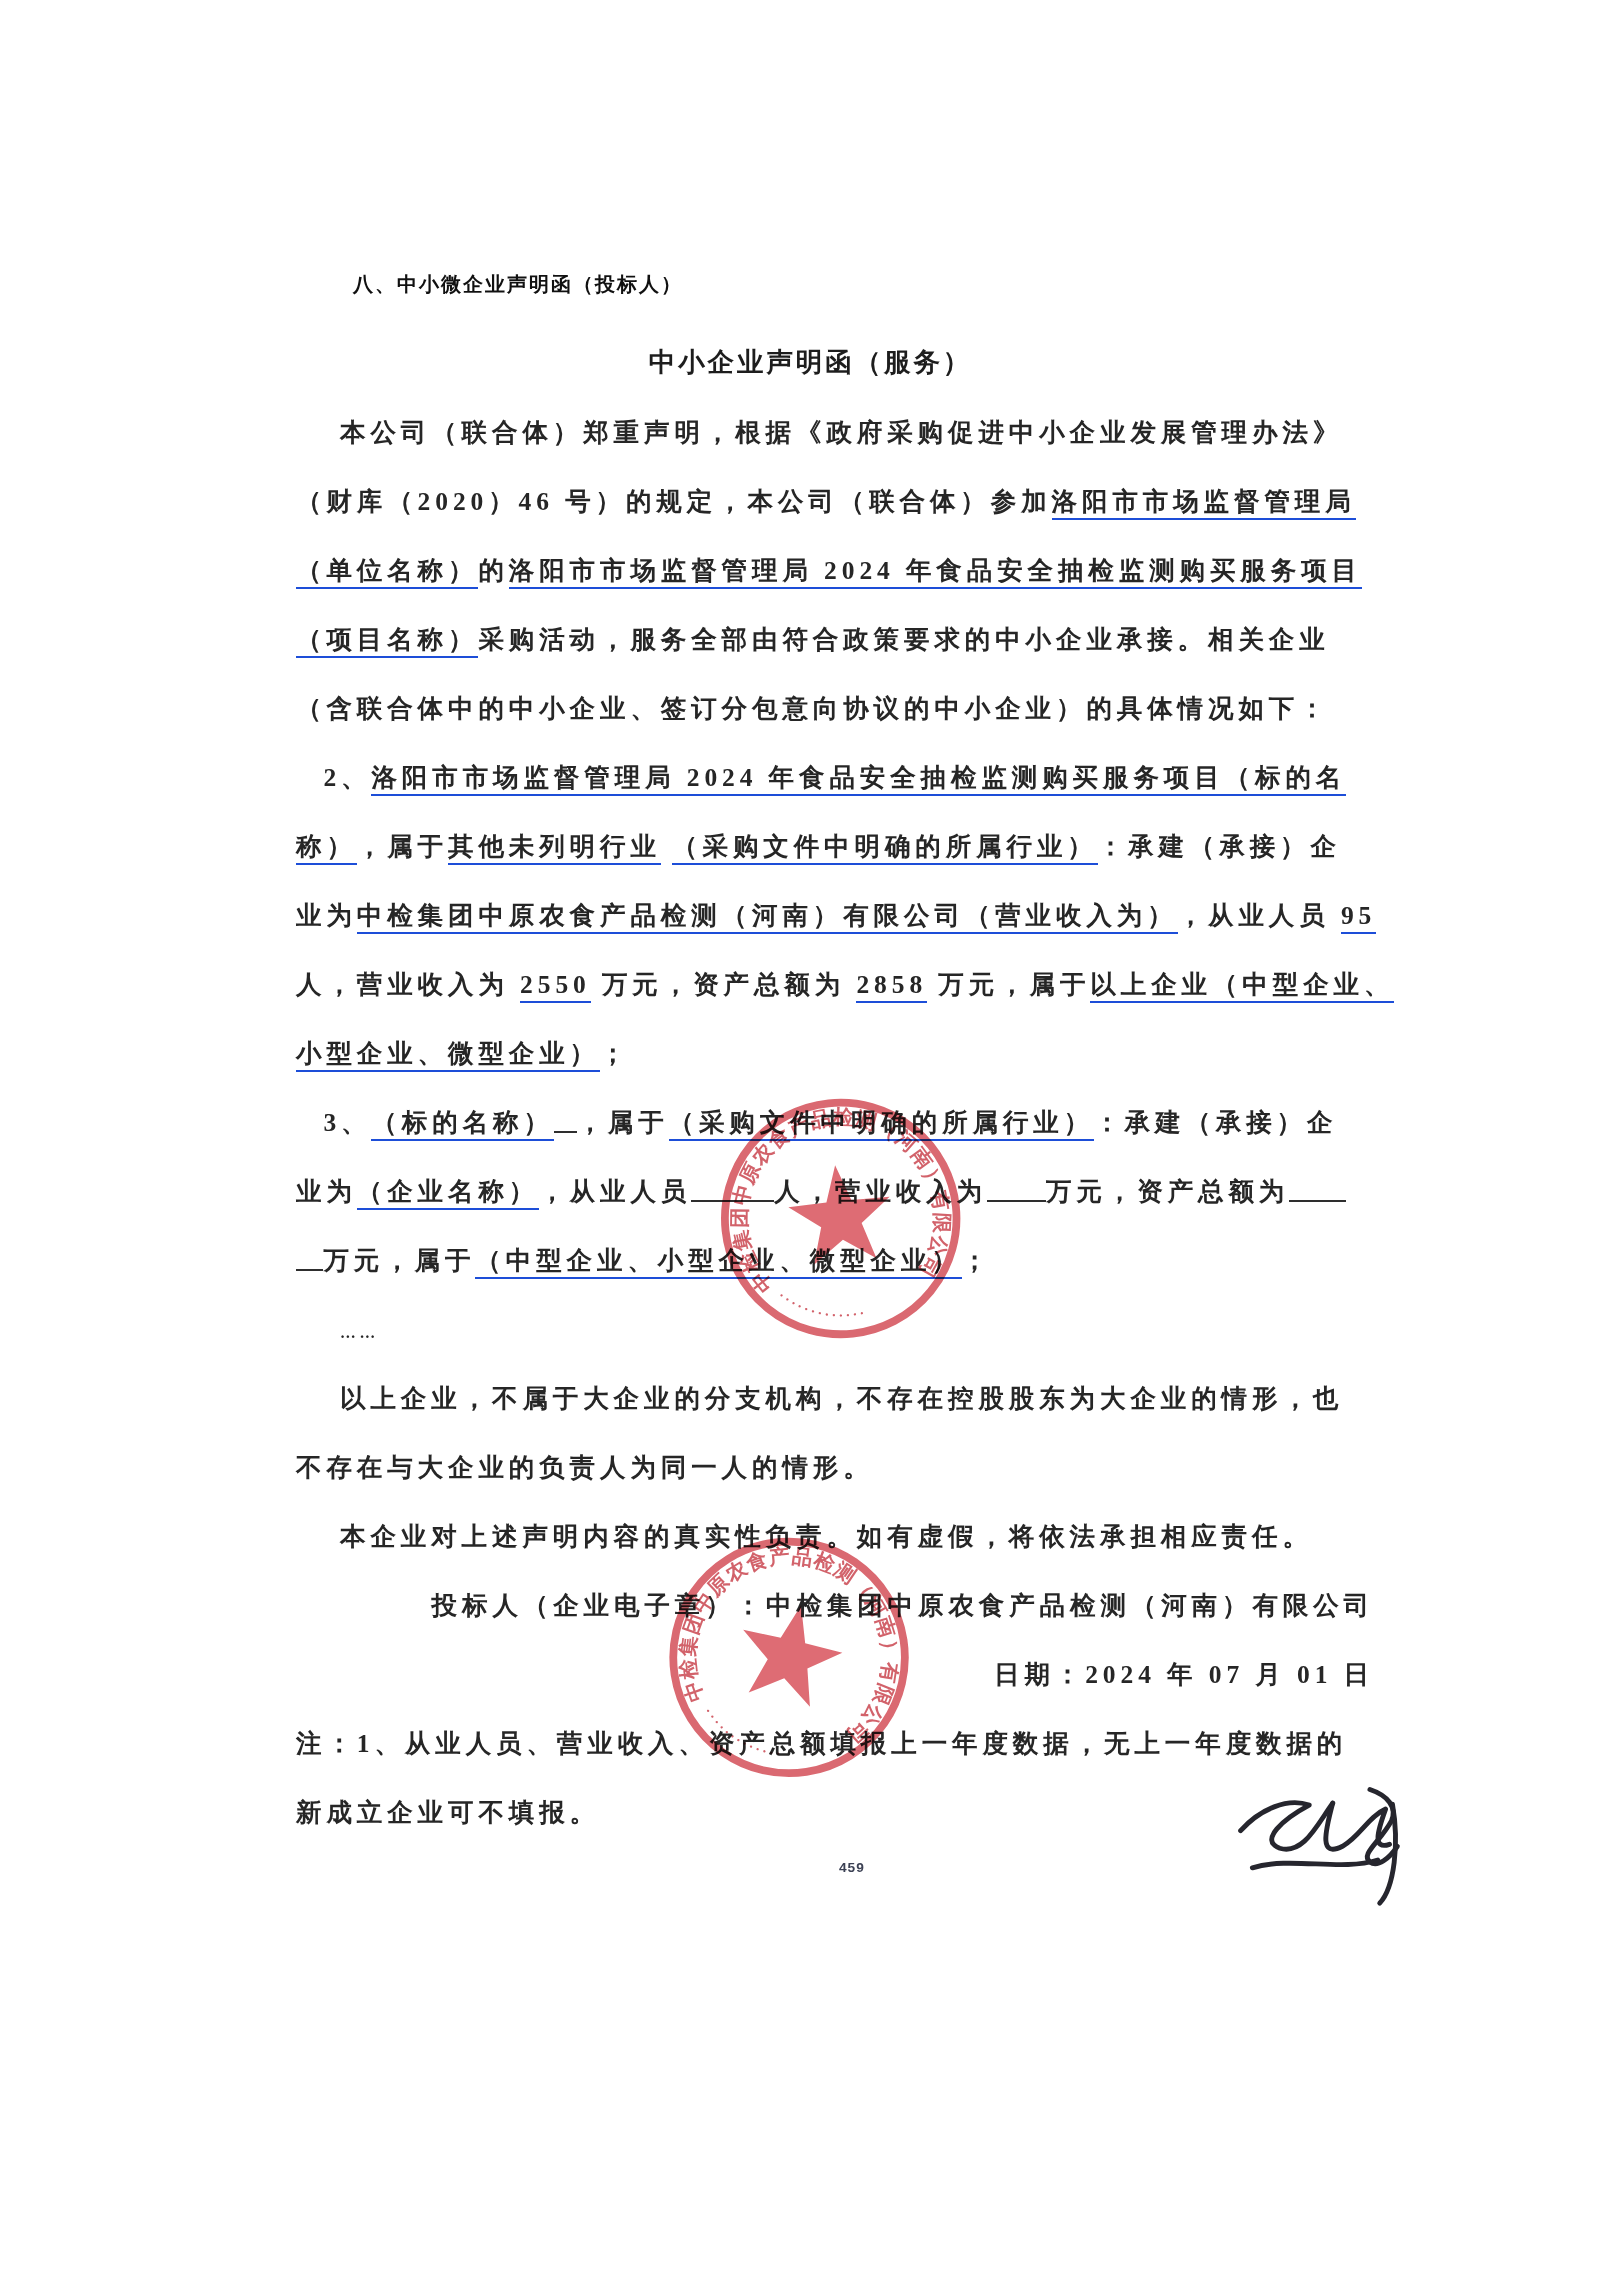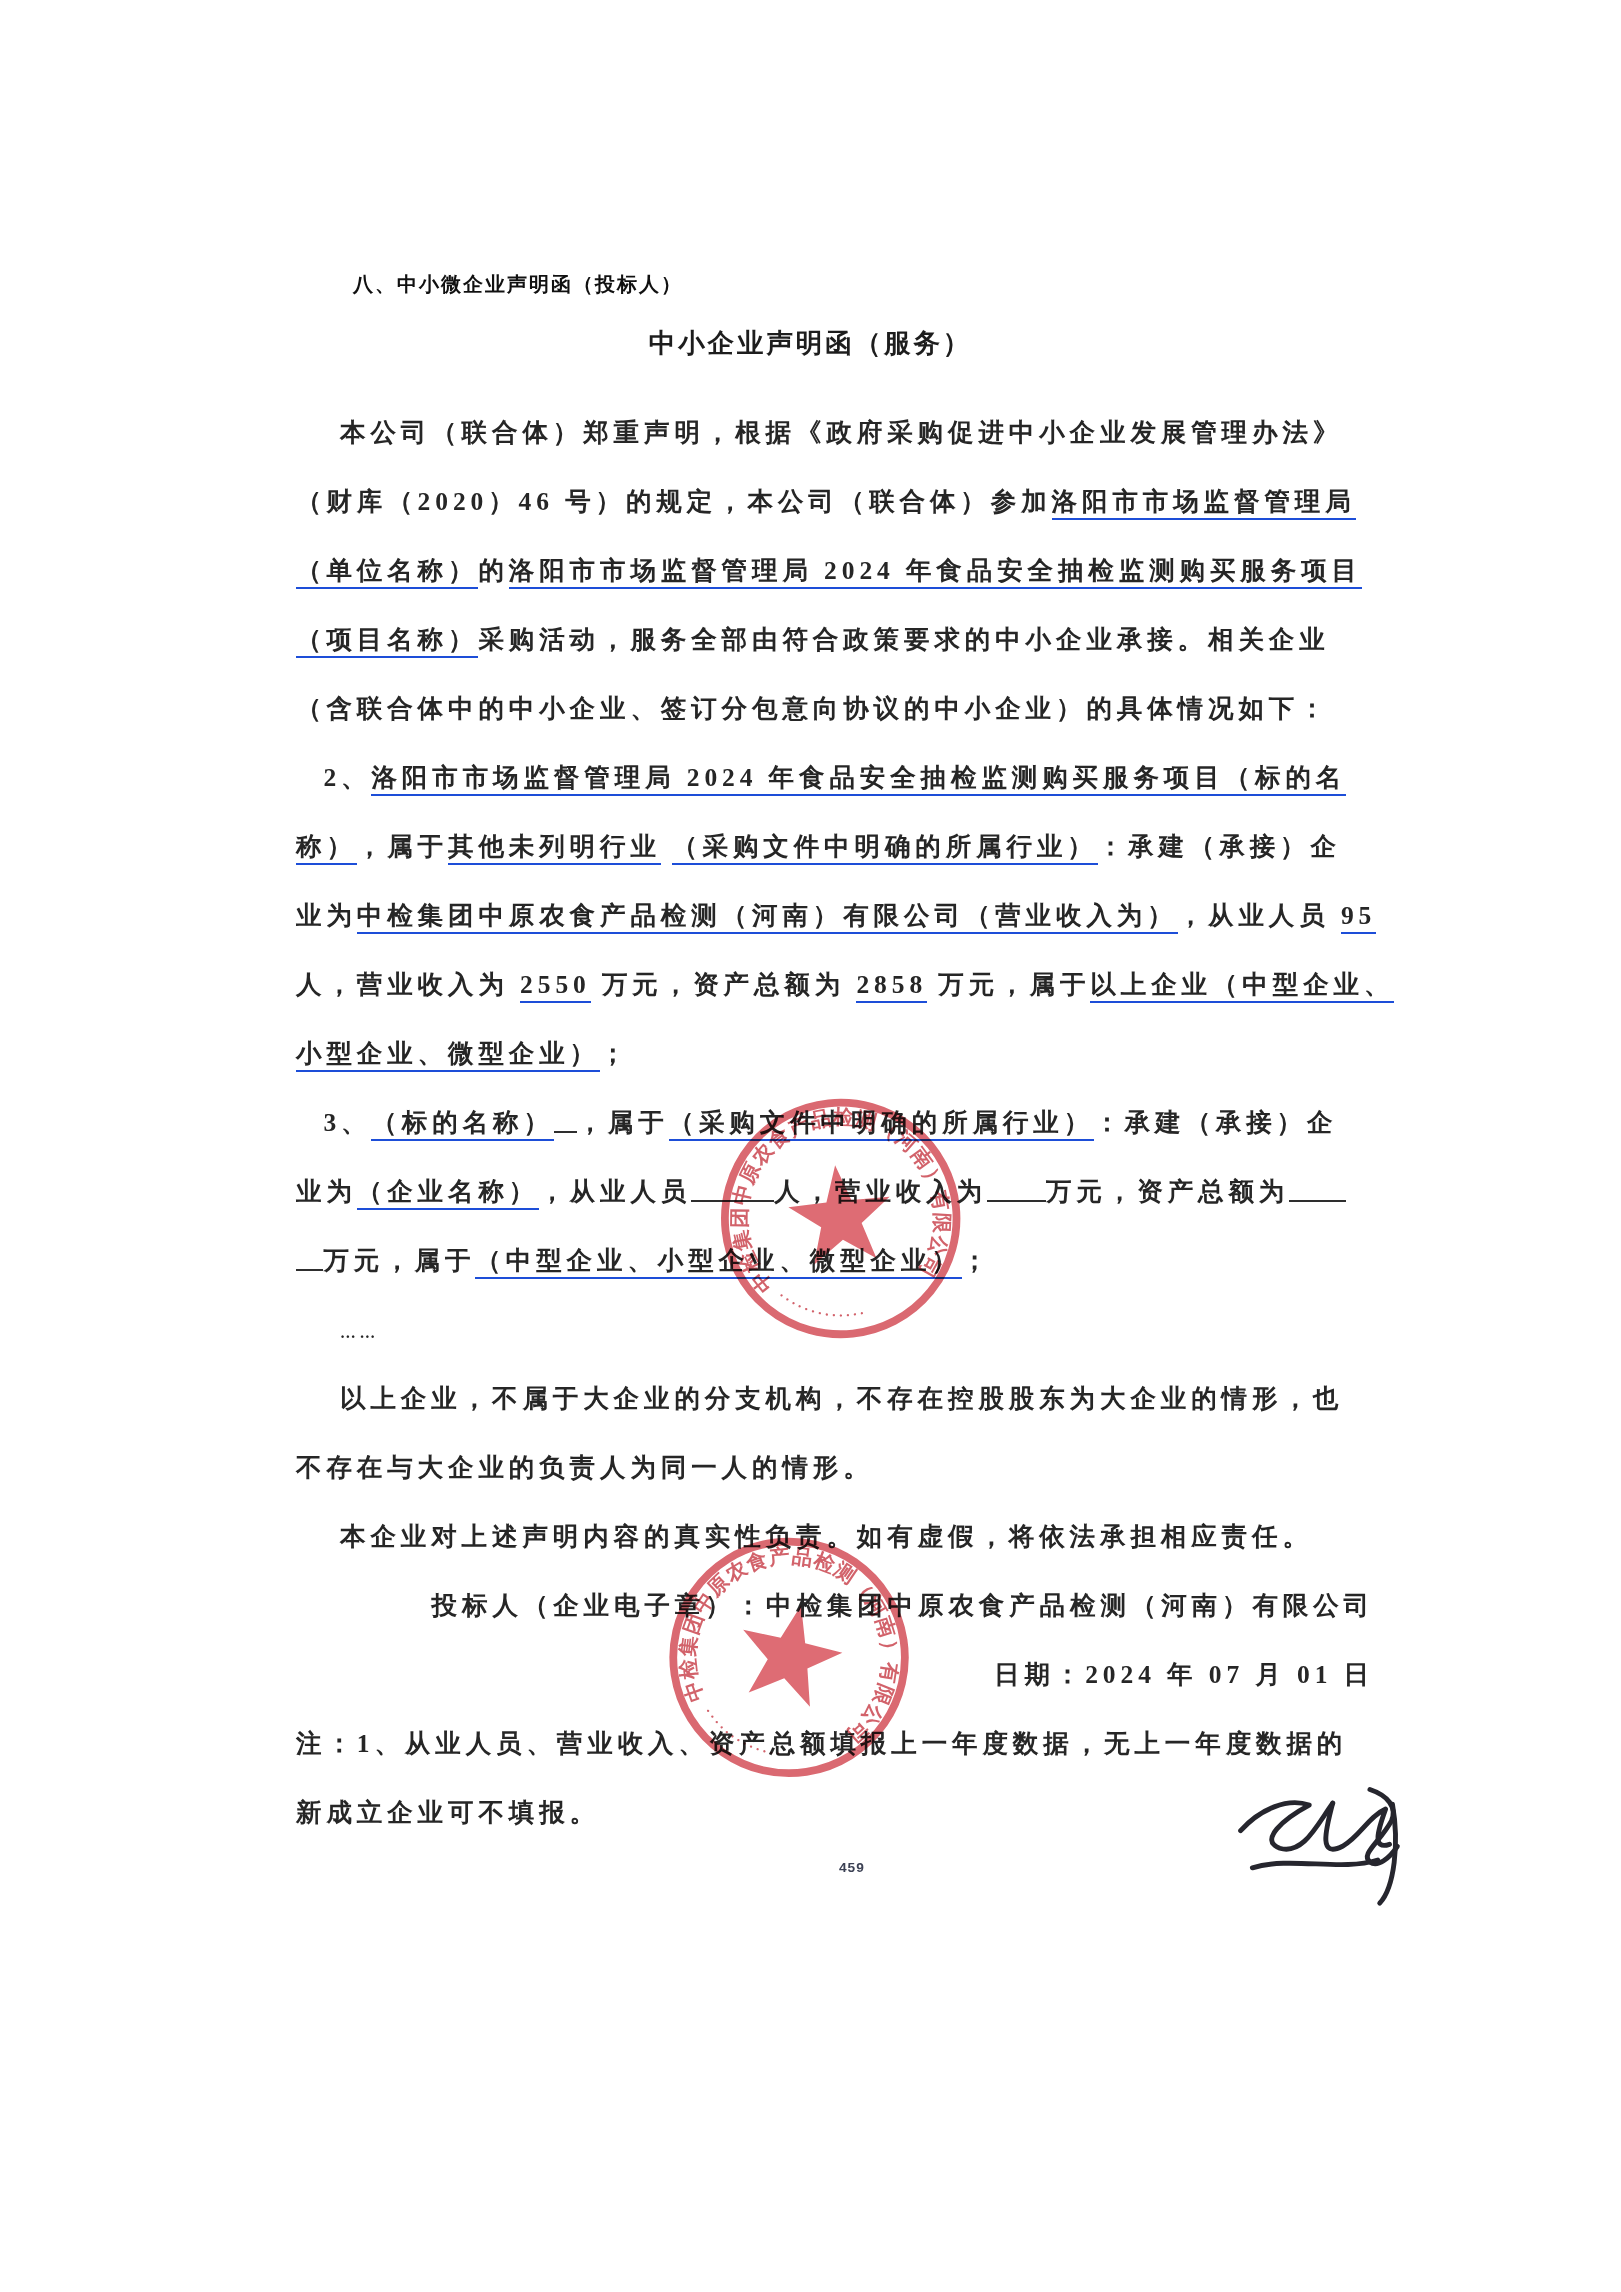--- a/index.html
+++ b/index.html
@@ -11,21 +11,21 @@
     overflow:hidden;
   }
   .heading {
     position:absolute; left:314px; top:271px;
     font-family:"Liberation Sans", sans-serif;
     font-weight:700; font-size:20px; letter-spacing:2px; color:#101010;
     white-space:nowrap;
     margin-left:39px;
   }
   .subtitle {
-    position:absolute; left:0; top:325px; width:1621px;
+    position:absolute; left:0; top:344px; width:1621px;
     text-align:center; font-size:26.5px; font-weight:600;
     letter-spacing:2.9px; color:#1d1d1d; white-space:nowrap;
   }
   .doc-body { position:absolute; left:296px; top:398px; width:1078px; }
   .doc-line {
     height:69px; line-height:69px;
     font-size:25.5px; letter-spacing:4.9px; color:#262626;
     font-weight:600; white-space:nowrap;
   }
   .indent-none { padding-left:0; }

